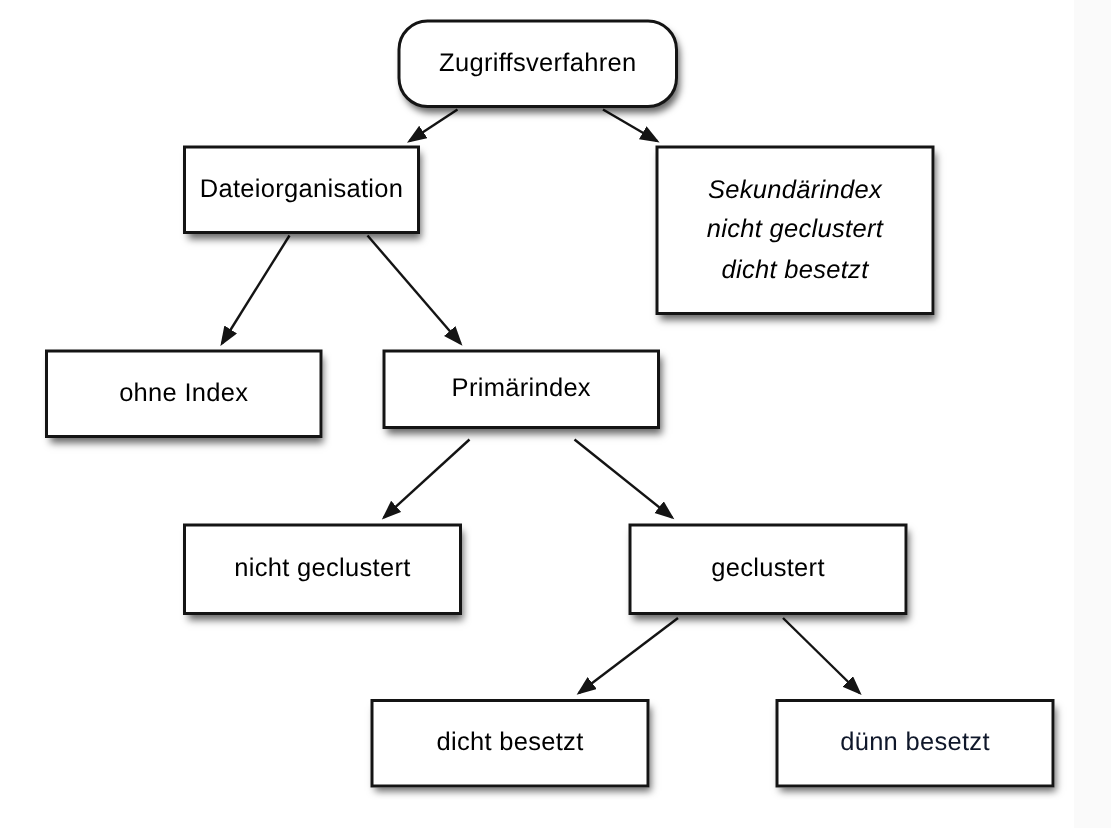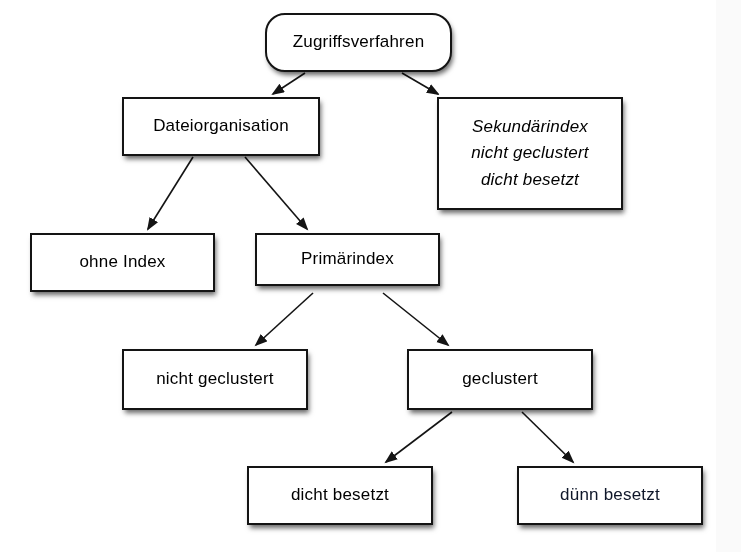--- a/index.html
+++ b/index.html
@@ -74,38 +74,38 @@
         <line x1="313" y1="293" x2="256" y2="345" stroke="#141414" stroke-width="1.6" marker-end="url(#arrowhead)"></line>
         <line x1="383" y1="293" x2="448" y2="345" stroke="#141414" stroke-width="1.6" marker-end="url(#arrowhead)"></line>
         <line x1="452" y1="412" x2="386" y2="462" stroke="#141414" stroke-width="1.6" marker-end="url(#arrowhead)"></line>
         <line x1="522" y1="412" x2="573" y2="462" stroke="#141414" stroke-width="1.6" marker-end="url(#arrowhead)"></line>
       </g>
   </svg>
   <div id="nodes-layer">
       <div class="node" style="left: 265px; top: 13px; width: 187px; height: 59px; background: rgb(255, 255, 255); border-color: rgb(20, 20, 20); color: rgb(0, 0, 0); border-radius: 20px;">
         <span class="line">Zugriffsverfahren</span>
       </div>
-      <div class="node" style="left: 122px; top: 97px; width: 198px; height: 59px; background: rgb(255, 255, 255); border-color: rgb(20, 20, 20); color: rgb(0, 0, 0);">
+      <div class="node" style="left: 122px; top: 97px; width: 158px; height: 59px; background: rgb(255, 255, 255); border-color: rgb(20, 20, 20); color: rgb(0, 0, 0);">
         <span class="line">Dateiorganisation</span>
       </div>
       <div class="node" style="left: 437px; top: 97px; width: 186px; height: 113px; background: rgb(255, 255, 255); border-color: rgb(20, 20, 20); color: rgb(0, 0, 0);">
         <span class="line italic">Sekundärindex</span>
         <span class="line italic">nicht geclustert</span>
         <span class="line italic">dicht besetzt</span>
       </div>
       <div class="node" style="left: 30px; top: 233px; width: 185px; height: 59px; background: rgb(255, 255, 255); border-color: rgb(20, 20, 20); color: rgb(0, 0, 0); justify-content: center;">
         <span class="line">ohne Index</span>
       </div>
       <div class="node" style="left: 255px; top: 233px; width: 185px; height: 53px; background: rgb(255, 255, 255); border-color: rgb(20, 20, 20); color: rgb(0, 0, 0);">
         <span class="line">Primärindex</span>
       </div>
       <div class="node" style="left: 122px; top: 349px; width: 186px; height: 61px; background: rgb(255, 255, 255); border-color: rgb(20, 20, 20); color: rgb(0, 0, 0);">
         <span class="line">nicht geclustert</span>
       </div>
-      <div class="node" style="left: 407px; top: 349px; width: 186px; height: 61px; background: rgb(255, 255, 255); border-color: rgb(20, 20, 20); color: rgb(0, 0, 0);">
+      <div class="node" style="left: 419px; top: 349px; width: 186px; height: 61px; background: rgb(255, 255, 255); border-color: rgb(20, 20, 20); color: rgb(0, 0, 0);">
         <span class="line">geclustert</span>
       </div>
       <div class="node" style="left: 247px; top: 466px; width: 186px; height: 59px; background: rgb(255, 255, 255); border-color: rgb(20, 20, 20); color: rgb(0, 0, 0);">
         <span class="line">dicht besetzt</span>
       </div>
       <div class="node" style="left: 517px; top: 466px; width: 186px; height: 59px; background: rgb(255, 255, 255); border-color: rgb(20, 20, 20); color: #0f172a;">
         <span class="line">dünn besetzt</span>
       </div>
     </div>
 </div>

